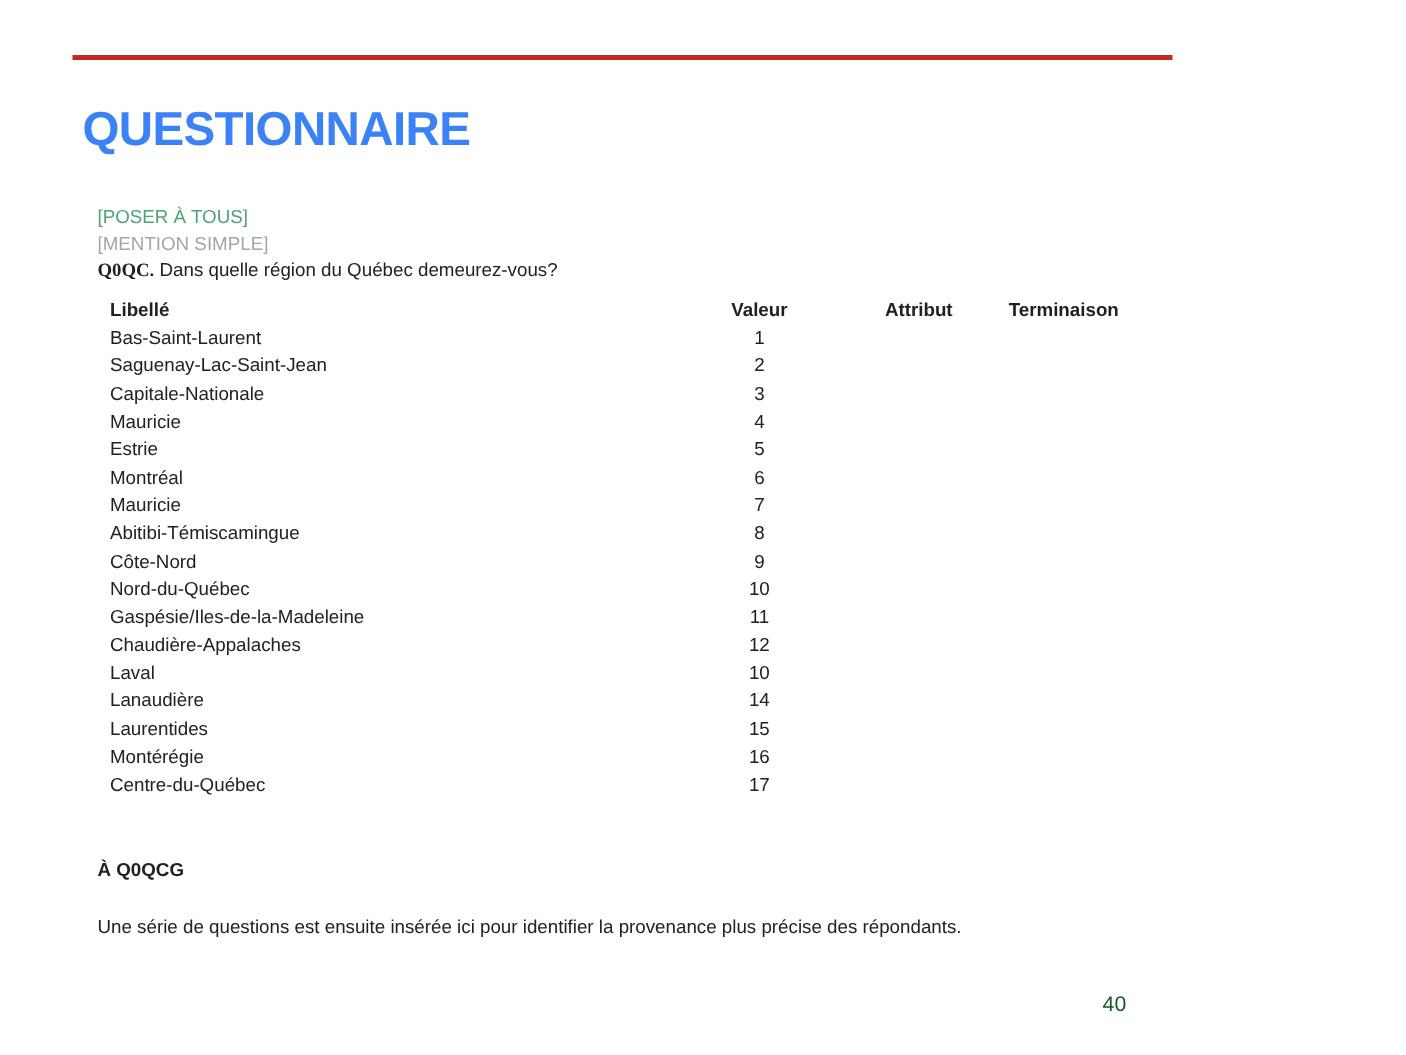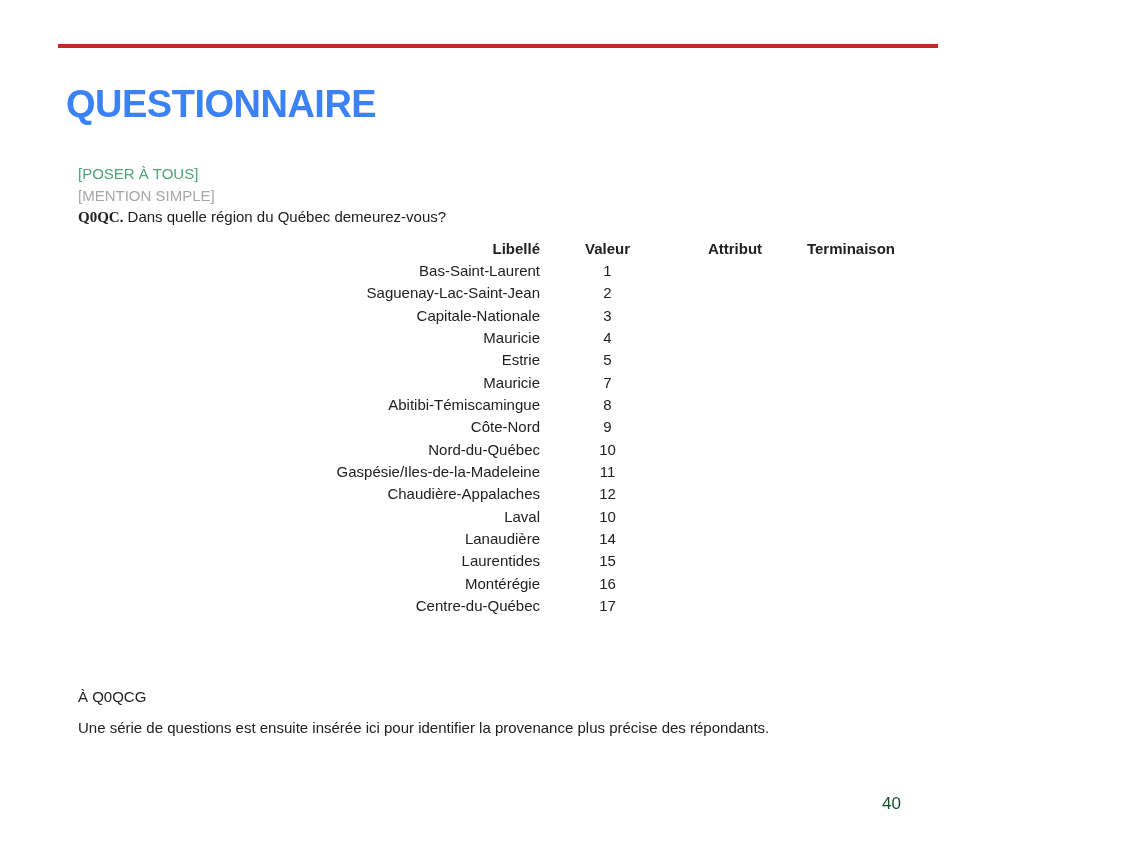--- a/index.html
+++ b/index.html
@@ -80,35 +80,35 @@
     width: 820px;
     font-size: 15px;
   }
   .trow {
     display: grid;
     grid-template-columns: 452px 135px 120px 112px;
     height: 22.35px;
     align-items: center;
   }
   .thead { font-weight: 700; }
-  .c-label { text-align: right; }
+  .c-label { text-align: left; }
   .c-val { text-align: center; }
   .c-attr { text-align: center; }
   .c-term { text-align: center; }
 
   
   .footer-note {
     position: absolute;
     left: 78px;
     top: 688px;
     font-size: 15px;
   }
   .footer-note .fn-title {
-    font-weight: 400;
-    margin-bottom: 13px;
+    font-weight: 700;
+    margin-bottom: 27px;
   }
   .footer-note .fn-text { line-height: 20px; }
 
   .page-number {
     position: absolute;
     right: 56px;
     top: 794px;
     font-size: 17px;
     color: #14532d;
   }
@@ -164,20 +164,26 @@
           <span class="c-attr"></span>
           <span class="c-term"></span>
         </div>
         <div class="trow">
           <span class="c-label">Estrie</span>
           <span class="c-val">5</span>
           <span class="c-attr"></span>
           <span class="c-term"></span>
         </div>
         <div class="trow">
+          <span class="c-label">Montréal</span>
+          <span class="c-val">6</span>
+          <span class="c-attr"></span>
+          <span class="c-term"></span>
+        </div>
+        <div class="trow">
           <span class="c-label">Mauricie</span>
           <span class="c-val">7</span>
           <span class="c-attr"></span>
           <span class="c-term"></span>
         </div>
         <div class="trow">
           <span class="c-label">Abitibi-Témiscamingue</span>
           <span class="c-val">8</span>
           <span class="c-attr"></span>
           <span class="c-term"></span>

